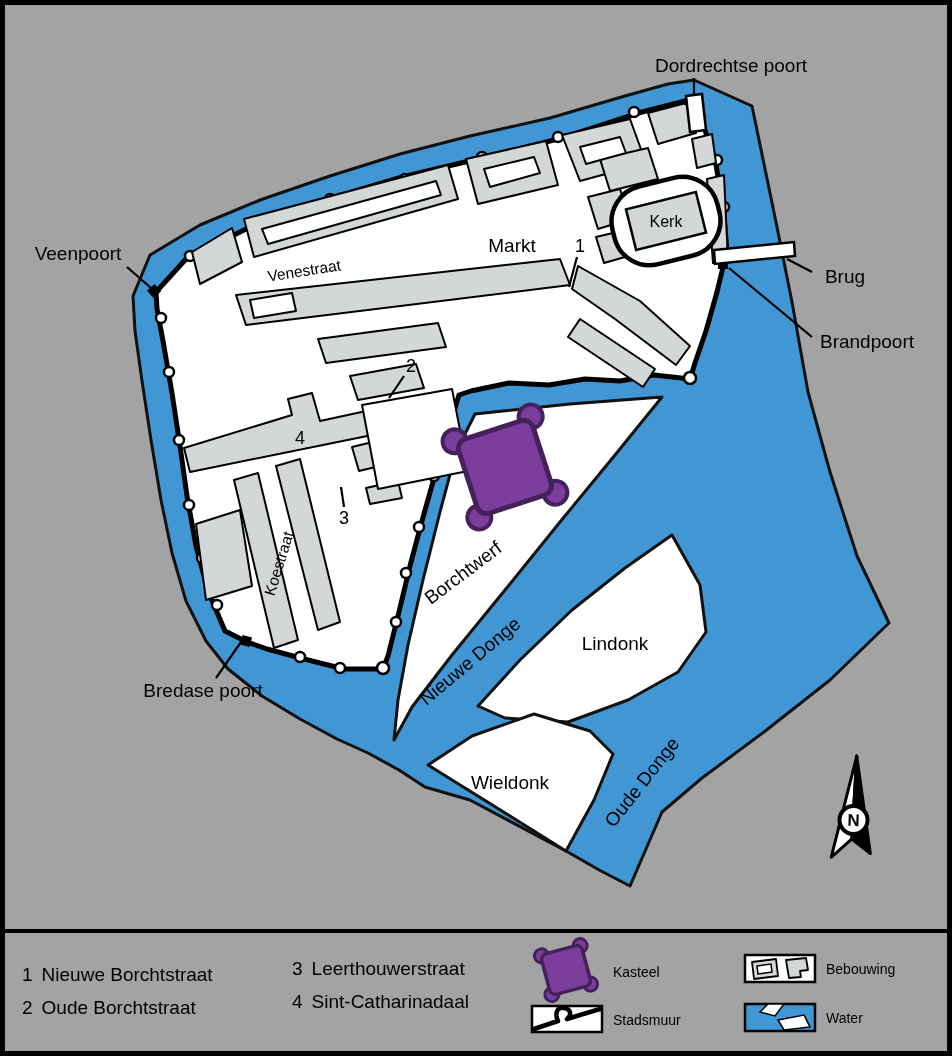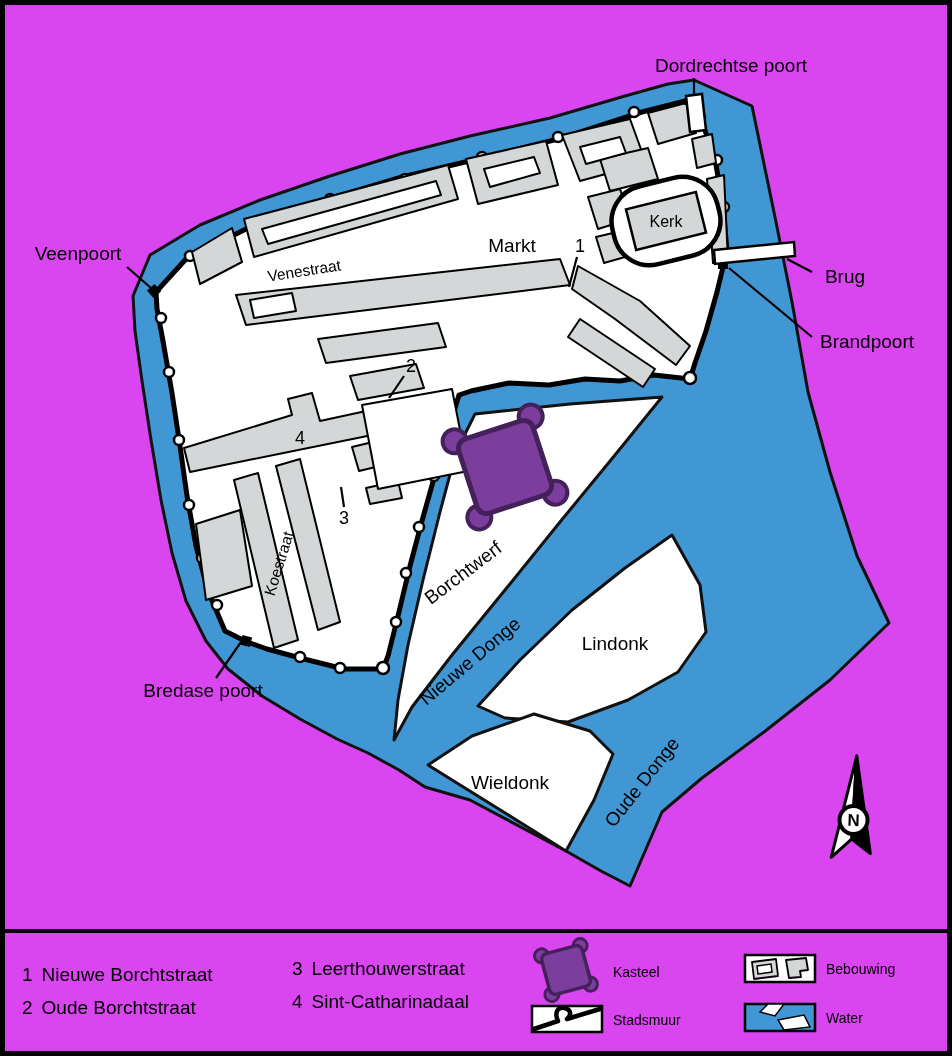--- a/index.html
+++ b/index.html
@@ -1,17 +1,17 @@
 <!DOCTYPE html>
 <html><head>
 <meta charset="utf-8">
 <style>
   html,body{margin:0;padding:0;background:#fff;}
   body{font-family:"Liberation Sans", sans-serif;}
-  #stage{position:relative;width:952px;height:1056px;background:#d946ef;overflow:hidden;}
+  #stage{position:relative;width:952px;height:1056px;background:#a3a3a3;overflow:hidden;}
   svg{display:block;}
   text{fill:#000;}
   .lbl{font-size:19px;}
   .lbl-sm{font-size:15.5px;}
   .lbl-num{font-size:18px;}
   .lbl-kerk{font-size:16px;}
   .leg-street{font-size:19px;}
   .leg-sym{font-size:14px;}
   .north-n{font-size:17px;font-weight:bold;}
 </style>

